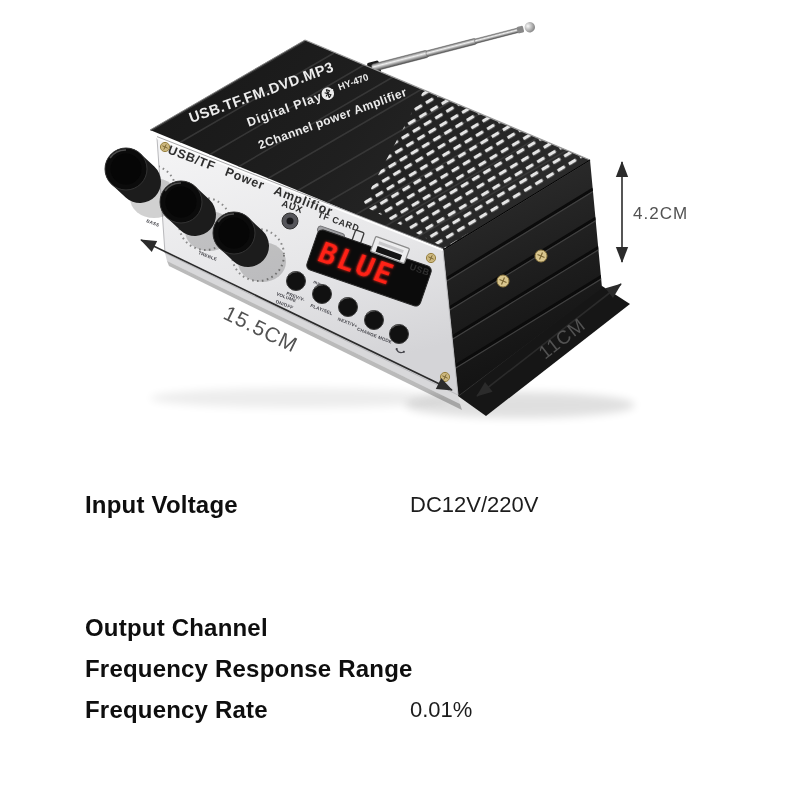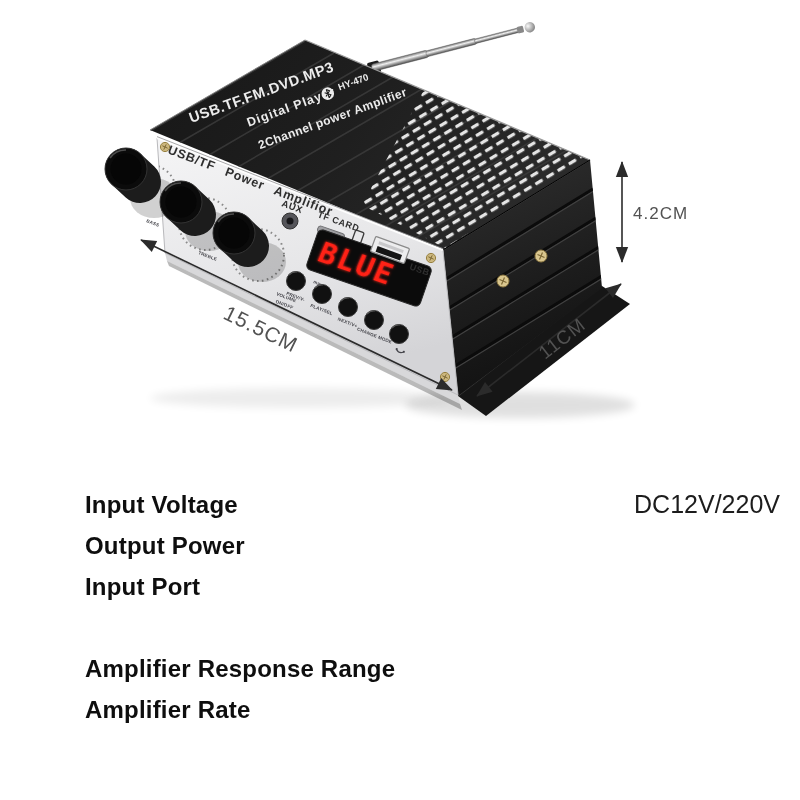--- a/index.html
+++ b/index.html
@@ -8,21 +8,21 @@
   svg text{user-select:none;}
   .topline{fill:#ececec;font-weight:bold;}
   .paneltitle{fill:#2e2e2e;font-weight:bold;letter-spacing:.8px;word-spacing:7px;font-size:12.5px;}
   .smlbl{fill:#2f2f2f;font-weight:bold;}
   .tinylbl{fill:#44444a;font-size:4.6px;font-weight:bold;letter-spacing:.2px;}
   .dimtxt{fill:#525252;letter-spacing:1px;}
   .seg{font-family:"DejaVu Sans Mono",monospace;font-weight:bold;font-size:29px;letter-spacing:2px;}
   .specs{position:absolute;left:0;top:484px;width:800px;}
   .spec-row{position:relative;height:41px;display:flex;align-items:center;}
   .spec-label{margin-left:85px;font-size:24px;font-weight:bold;color:#0e0e0e;letter-spacing:.2px;}
-  .spec-value{position:absolute;left:410px;width:370px;text-align:right;font-size:25px;font-weight:400;color:#1c1c1c;}
+  .spec-value{position:absolute;left:410px;width:370px;text-align:left;font-size:22px;font-weight:400;color:#1c1c1c;}
 </style>
 </head>
 <body>
 
 <div class="photo-wrap">
 <svg width="800" height="460" viewBox="0 0 800 460" xmlns="http://www.w3.org/2000/svg">
   <defs>
     <clipPath id="topClip">
           <polygon points="150,130 305,40 590,160 443,250"></polygon>
         </clipPath>
@@ -276,26 +276,26 @@
   <text class="dimtxt" transform="translate(545,360) rotate(-38)" font-size="19">11CM</text>
 </svg>
 </div>
 
 <div class="specs">
   <div class="spec-row">
     <div class="spec-label">Input Voltage</div>
     <div class="spec-value">DC12V/220V</div>
   </div>
   <div class="spec-row">
-    <div class="spec-label">Output Power</div>
-  </div>
-  <div class="spec-row">
-    <div class="spec-label">Input Port</div>
-  </div>
-  <div class="spec-row">
-  </div>
-  <div class="spec-row">
-    <div class="spec-label">Amplifier Response Range</div>
-  </div>
-  <div class="spec-row">
-    <div class="spec-label">Amplifier Rate</div>
+  </div>
+  <div class="spec-row">
+  </div>
+  <div class="spec-row">
+    <div class="spec-label">Output Channel</div>
+  </div>
+  <div class="spec-row">
+    <div class="spec-label">Frequency Response Range</div>
+  </div>
+  <div class="spec-row">
+    <div class="spec-label">Frequency Rate</div>
+    <div class="spec-value">0.01%</div>
   </div>
 </div>
 
 </body></html>

